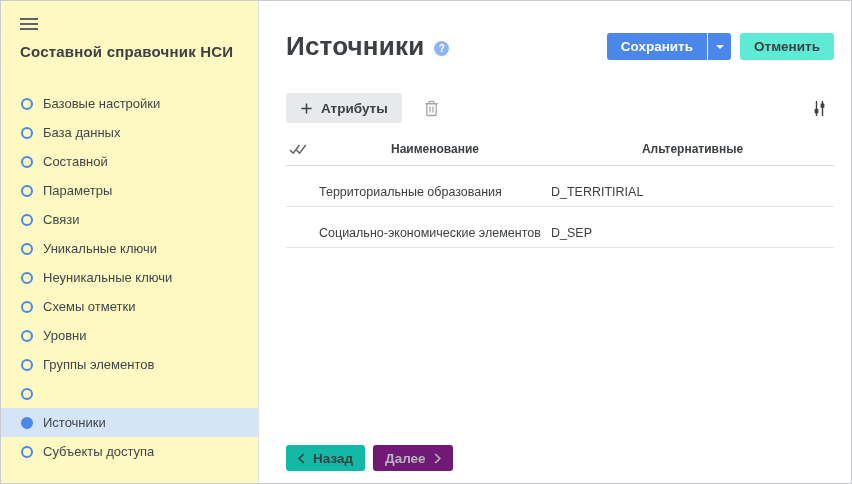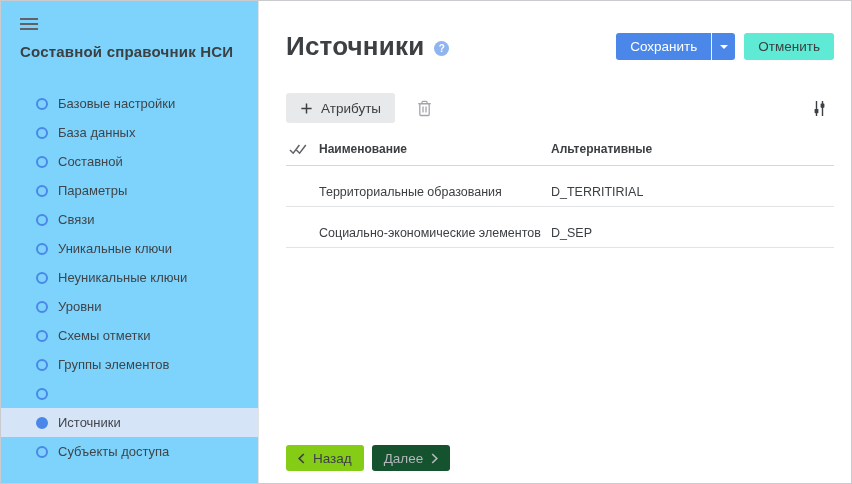--- a/index.html
+++ b/index.html
@@ -8,31 +8,31 @@
 
   .window {
     position:relative; width:852px; height:484px;
     border:1px solid #c9cbce; background:#fff;
     display:flex; overflow:hidden;
   }
 
   
   .sidebar {
     width:258px; min-width:258px; height:100%;
-    background:#7dd3fc; border-right:1px solid #e2e3e5;
+    background:#fef9c3; border-right:1px solid #e2e3e5;
   }
   .hamburger { margin:17px 0 0 19px; width:18px; cursor:pointer; }
   .hamburger .bar { height:2px; background:#5f6368; margin-bottom:3px; }
   .sidebar-title {
     margin:12px 19px 0 19px; font-size:15px; font-weight:bold; color:#3c4043;
     line-height:20px; letter-spacing:.2px;
   }
   .nav { margin-top:27px; }
   .nav-item {
-    display:flex; align-items:center; height:29px; padding-left:35px;
+    display:flex; align-items:center; height:29px; padding-left:20px;
     font-size:13px; color:#40454a; cursor:pointer;
   }
   .nav-item .radio {
     width:12px; height:12px; border:2px solid #4a87e8; border-radius:50%;
     margin-right:10px; flex:0 0 auto; background:transparent;
   }
   .nav-item.selected { background:#d6e4f8; }
   .nav-item.selected .radio { background:#4a87e8; }
 
   
@@ -45,21 +45,21 @@
   .page-title { font-size:26px; font-weight:bold; color:#3c4043; letter-spacing:.2px; }
   .help-icon {
     width:15px; height:15px; border-radius:50%; background:#8fb4ef; color:#fff;
     font-size:10px; font-weight:bold; display:flex; align-items:center; justify-content:center;
     margin-left:10px; margin-top:4px; cursor:pointer;
   }
   .header-actions { display:flex; align-items:center; }
   .btn {
     height:27px; border:none; border-radius:3px; font-size:13.5px;
     font-family:"Liberation Sans", sans-serif; cursor:pointer;
-    display:inline-flex; align-items:center; justify-content:center;
+    display:inline-flex; align-items:center; justify-content:center;font-weight:bold;
   }
   .btn-save {
     background:#4a87e8; color:#fff; padding:0 14px;
     border-radius:3px 0 0 3px;
   }
   .btn-save-more {
     background:#4a87e8; width:24px; height:27px;
     border-radius:0 3px 3px 0; border-left:1px solid rgba(255,255,255,.9);
   }
   .caret-down {
@@ -78,30 +78,30 @@
   .icon-btn { background:none; border:none; cursor:pointer; display:flex; align-items:center; }
   .trash-btn { margin-left:22px; cursor:default; }
   .tune-btn { margin-left:auto; margin-right:7px; }
 
   
   .table { margin:10px 17px 0 27px; }
   .thead, .trow {
     display:grid; grid-template-columns:33px 232px 1fr; align-items:center;
   }
   .thead { height:33px; border-bottom:1px solid #d6d7d9; }
-  .thead .th { font-size:12px; font-weight:bold; color:#3c4043; }
+  .thead .th { font-size:12px; font-weight:bold; color:#3c4043;text-align:center; }
   .trow { height:29px; border-bottom:1px solid #e3e4e6; font-size:12.5px; color:#3c4043; cursor:pointer;margin-top:12px; }
   .check-cell { display:flex; align-items:center; padding-left:3px; }
   .cell { overflow:hidden; white-space:nowrap; text-overflow:ellipsis; }
 
   
   .footer { position:absolute; left:27px; bottom:12px; display:flex; }
-  .btn-back { background:#84cc16; color:#3c4043; padding:0 12px; height:26px; }
+  .btn-back { background:#14b8a6; color:#3c4043; padding:0 12px; height:26px; }
   .btn-back svg { margin-right:8px; }
-  .btn-next { background:#14532d; color:#b4b7bc; padding:0 12px; height:26px; margin-left:8px; cursor:default; }
+  .btn-next { background:#701a75; color:#b4b7bc; padding:0 12px; height:26px; margin-left:8px; cursor:default; }
   .btn-next svg { margin-left:8px; }
 </style>
 </head>
 <body>
 
 <div class="window">
 
   <div class="sidebar">
     <div class="hamburger">
       <div class="bar"></div>
@@ -133,25 +133,25 @@
         <div class="nav-item">
           <span class="radio"></span>
           <span>Уникальные ключи</span>
         </div>
         <div class="nav-item">
           <span class="radio"></span>
           <span>Неуникальные ключи</span>
         </div>
         <div class="nav-item">
           <span class="radio"></span>
+          <span>Схемы отметки</span>
+        </div>
+        <div class="nav-item">
+          <span class="radio"></span>
           <span>Уровни</span>
-        </div>
-        <div class="nav-item">
-          <span class="radio"></span>
-          <span>Схемы отметки</span>
         </div>
         <div class="nav-item">
           <span class="radio"></span>
           <span>Группы элементов</span>
         </div>
         <div class="nav-item">
           <span class="radio"></span>
         </div>
         <div class="nav-item selected">
           <span class="radio"></span>

